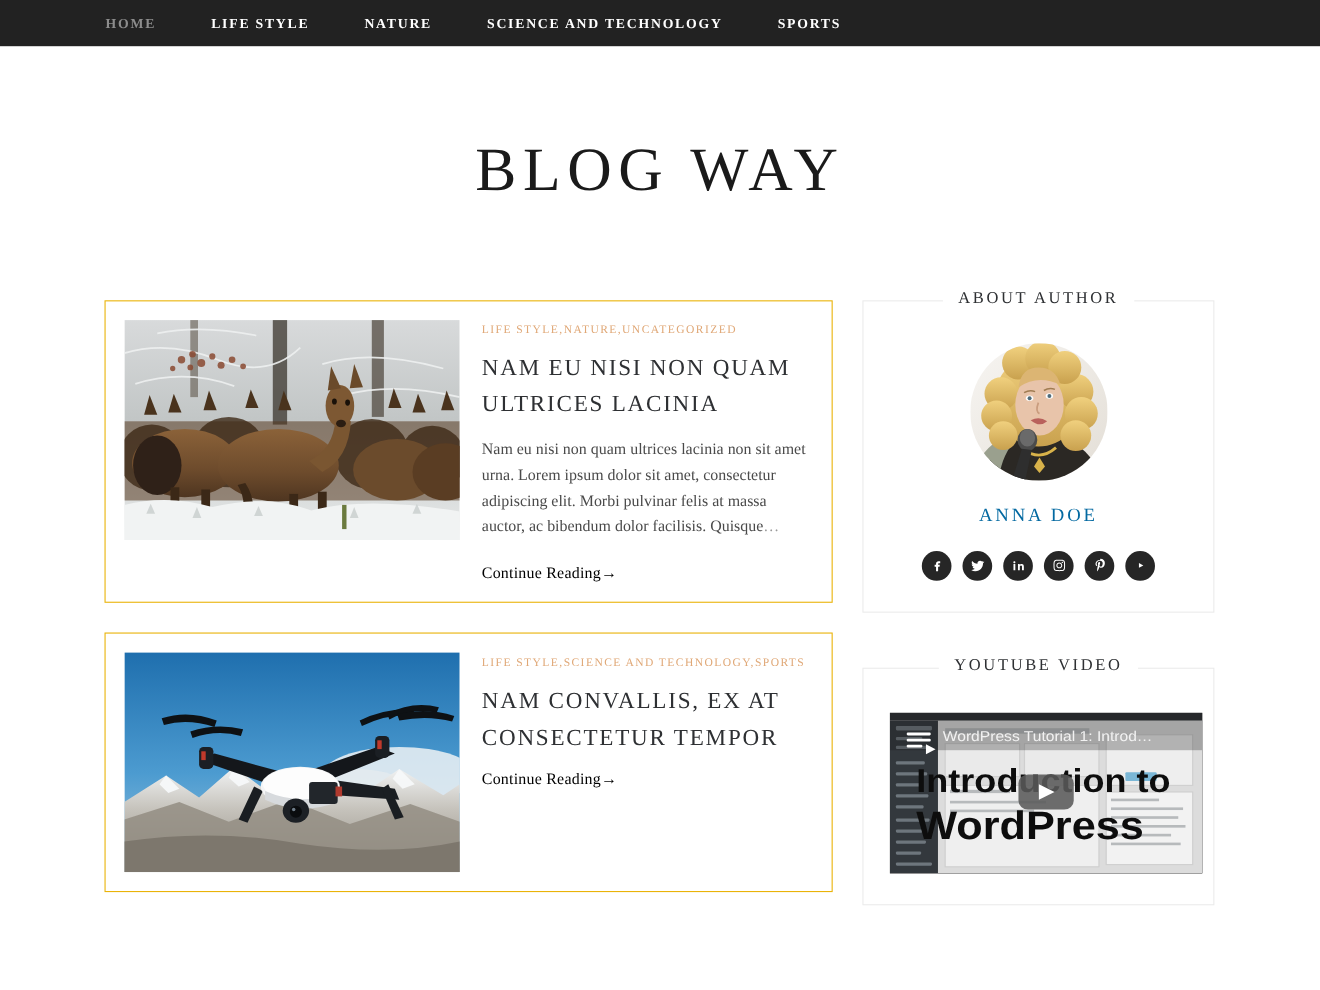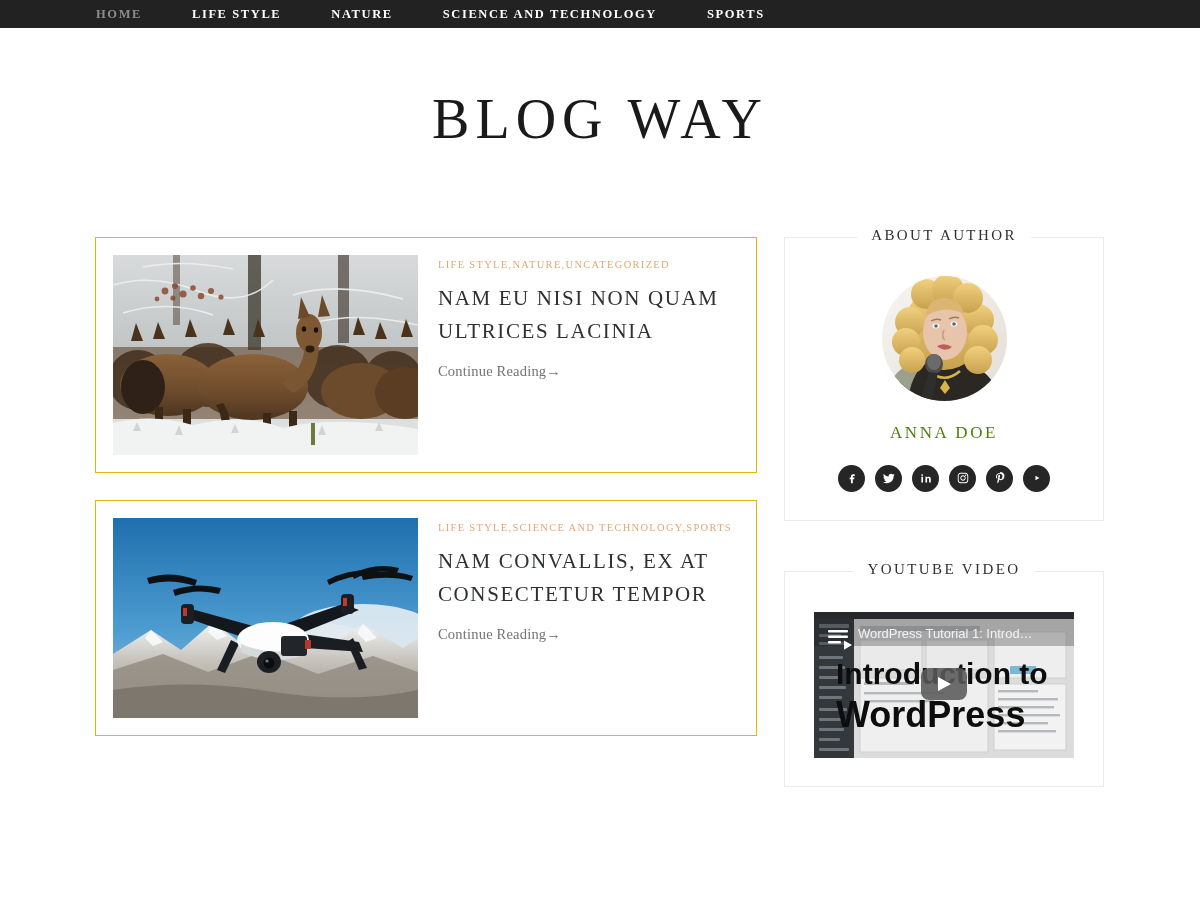--- a/index.html
+++ b/index.html
@@ -9,21 +9,21 @@
     width: 1200px;
     height: 900px;
     background: #ffffff;
     font-family: "Liberation Serif", serif;
     overflow: hidden;
     position: relative;
   }
 
   
   .topnav {
-    height: 28px;
+    height: 42px;
     background: #222222;
     display: flex;
     align-items: center;
     padding-left: 96px;
   }
   .nav-item {
     font-family: "Liberation Serif", serif;
     font-size: 12.5px;
     font-weight: bold;
     letter-spacing: 1.6px;
@@ -31,21 +31,21 @@
     text-decoration: none;
     margin-right: 50px;
     white-space: nowrap;
     cursor: pointer;
   }
   .nav-item.current { color: #8c8c8c; }
 
   
   .site-header {
     text-align: center;
-    padding-top: 62px;
+    padding-top: 84px;
     padding-bottom: 0;
   }
   .site-title {
     font-family: "Liberation Serif", serif;
     font-size: 56px;
     font-weight: normal;
     letter-spacing: 6px;
     color: #1a1a1a;
     line-height: 1.05;
   }
@@ -118,21 +118,21 @@
     font-size: 14.5px;
     line-height: 1.62;
     color: #4a4a4a;
     margin-bottom: 21px;
   }
   .post-excerpt .ell { color: #9a9a9a; }
 
   .continue-link {
     font-family: "Liberation Serif", serif;
     font-size: 14.5px;
-    color: #737373;
+    color: #000000;
     text-decoration: none;
     cursor: pointer;
     letter-spacing: 0.2px;
   }
 
   
   .widget {
     border: 1px solid #ebebeb;
     position: relative;
     margin-bottom: 50px;
@@ -163,21 +163,21 @@
     position: relative;
   }
   .avatar svg { display: block; width: 100%; height: 100%; }
 
   .author-name {
     margin-top: 22px;
     font-family: "Liberation Serif", serif;
     font-size: 17px;
     font-weight: normal;
     letter-spacing: 2.6px;
-    color: #4d7c0f;
+    color: #0369a1;
   }
   .author-bio {
     margin-top: 13px;
     font-family: "Liberation Serif", serif;
     font-size: 14px;
     line-height: 1.62;
     color: #4a4a4a;
   }
 
   .socials {
@@ -193,21 +193,21 @@
     background: #262626;
     display: flex;
     align-items: center;
     justify-content: center;
     cursor: pointer;
   }
   .social-btn svg { width: 14px; height: 14px; fill: #ffffff; }
 
   
   .video-frame {
-    width: 260px;
+    width: 284px;
     height: 146px;
     margin: 10px auto 0 auto;
     position: relative;
     overflow: hidden;
     background: #000;
     cursor: pointer;
   }
   .video-frame svg { display: block; width: 100%; height: 100%; }
 </style>
 </head>
@@ -318,20 +318,21 @@
             <path d="M262 176 l4 -9 l4 9 z"></path>
           </g>
           <rect x="198" y="168" width="4" height="22" fill="#6b7a3e"></rect>
         </svg>
       </div>
       <div class="post-body">
         <div class="post-cats">
           <a href="#">LIFE STYLE</a><span class="sep">,</span><a href="#">NATURE</a><span class="sep">,</span><a href="#">UNCATEGORIZED</a>
         </div>
         <a class="post-title" href="#">NAM EU NISI NON QUAM ULTRICES LACINIA</a>
+        <p class="post-excerpt"><span>Nam eu nisi non quam ultrices lacinia non sit amet urna. Lorem ipsum dolor sit amet, consectetur adipiscing elit. Morbi pulvinar felis at massa auctor, ac bibendum dolor facilisis. Quisque</span><span class="ell">…</span></p>
         <a class="continue-link" href="#">Continue Reading→</a>
       </div>
     </article>
 
     <article class="post-card">
       <div class="post-thumb">
         <svg viewBox="0 0 305 200" preserveAspectRatio="none">
           <defs>
             <linearGradient id="skyg" x1="0" y1="0" x2="0" y2="1">
               <stop offset="0%" stop-color="#1f6fae"></stop>

